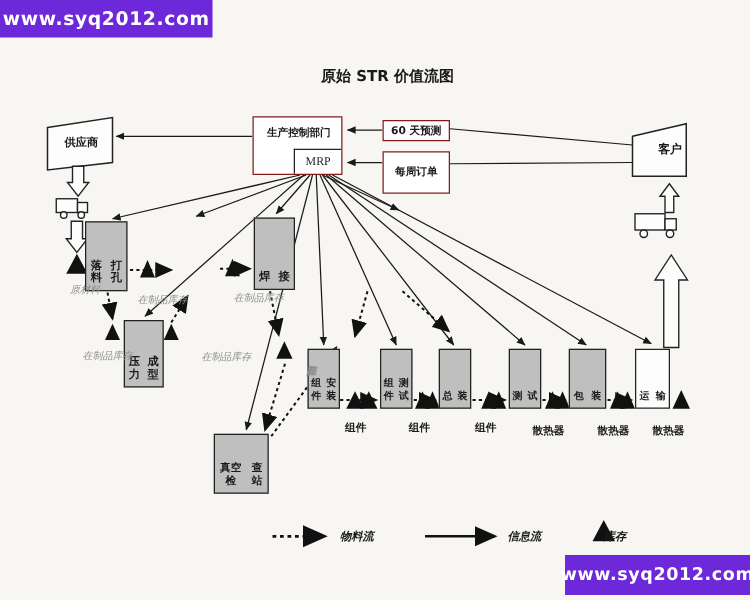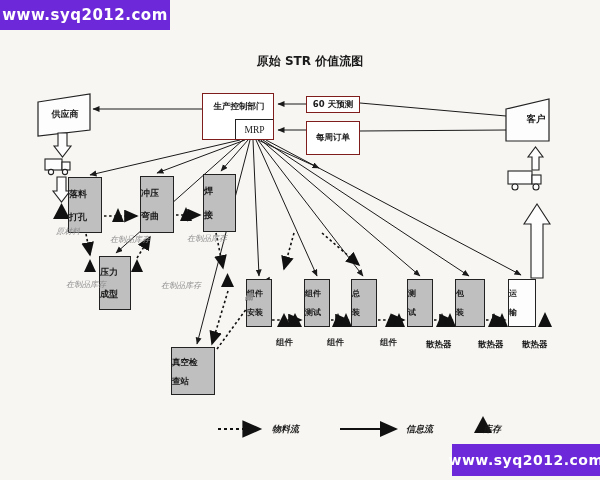--- a/index.html
+++ b/index.html
@@ -4,21 +4,21 @@
 <style>
   html,body{margin:0;padding:0;}
   #canvas{position:relative;width:600px;height:480px;background:#f7f6f3;overflow:hidden;
     font-family:"DejaVu Sans","Liberation Sans",sans-serif;color:#1a1a1a;}
   .abs{position:absolute;}
   .wm{background:#6d28d9;color:#fff;font-weight:bold;font-size:15px;
       display:flex;align-items:center;justify-content:center;letter-spacing:.5px;}
   .title{font-weight:bold;font-size:12px;text-align:center;}
   .box{background:#fff;border:1px solid #7f1d1d;box-sizing:border-box;}
   .pbox{background:#bfbfbf;border:1px solid #222;box-sizing:border-box;
-        display:flex;flex-direction:column;justify-content:space-around;align-items:flex-start;
+        display:flex;justify-content:space-around;align-items:flex-end;
         font-weight:bold;font-size:9px;line-height:10px;text-align:center;padding:4px 0;}
   .pbox.white{background:#fdfdfd;}
   .ibox{background:#fdfdfd;border:1px solid #222;box-sizing:border-box;font-weight:bold;
         font-size:9px;text-align:center;}
   .small{font-size:8.5px;display:flex;align-items:center;justify-content:center;font-weight:bold;}
   .wip{color:#8f8f8f;font-style:italic;font-size:8px;white-space:nowrap;margin-left:24px;}
   .flowlbl{font-size:9px;font-weight:600;font-style:italic;}
   .blk{font-size:8.5px;font-weight:bold;white-space:nowrap;}
   .fac{font-size:9px;font-weight:bold;text-align:center;}
   svg{position:absolute;left:0;top:0;}
@@ -140,24 +140,20 @@
   <div class="abs box small" style="left:306px;top:96px;width:54px;height:17px;">60 天预测</div>
   <div class="abs box small" style="left:306px;top:121px;width:54px;height:34px;">每周订单</div>
 
   <div class="abs fac" style="left:44px;top:108px;width:42px;">供应商</div>
   <div class="abs fac" style="left:508px;top:113px;width:56px;font-size:9.5px;">客户</div>
 
   <div class="abs pbox" style="left:68px;top:177px;width:34px;height:56px;">
     <span>落料</span>
     <span>打孔</span>
   </div>
-  <div class="abs pbox" style="left:140px;top:176px;width:34px;height:57px;">
-    <span>冲压</span>
-    <span>弯曲</span>
-  </div>
   <div class="abs pbox" style="left:203px;top:174px;width:33px;height:58px;">
     <span>焊</span>
     <span>接</span>
   </div>
   <div class="abs pbox" style="left:99px;top:256px;width:32px;height:54px;">
     <span>压力</span>
     <span>成型</span>
   </div>
   <div class="abs pbox" style="left:171px;top:347px;width:44px;height:48px;font-size:8.5px;">
     <span>真空检</span>

